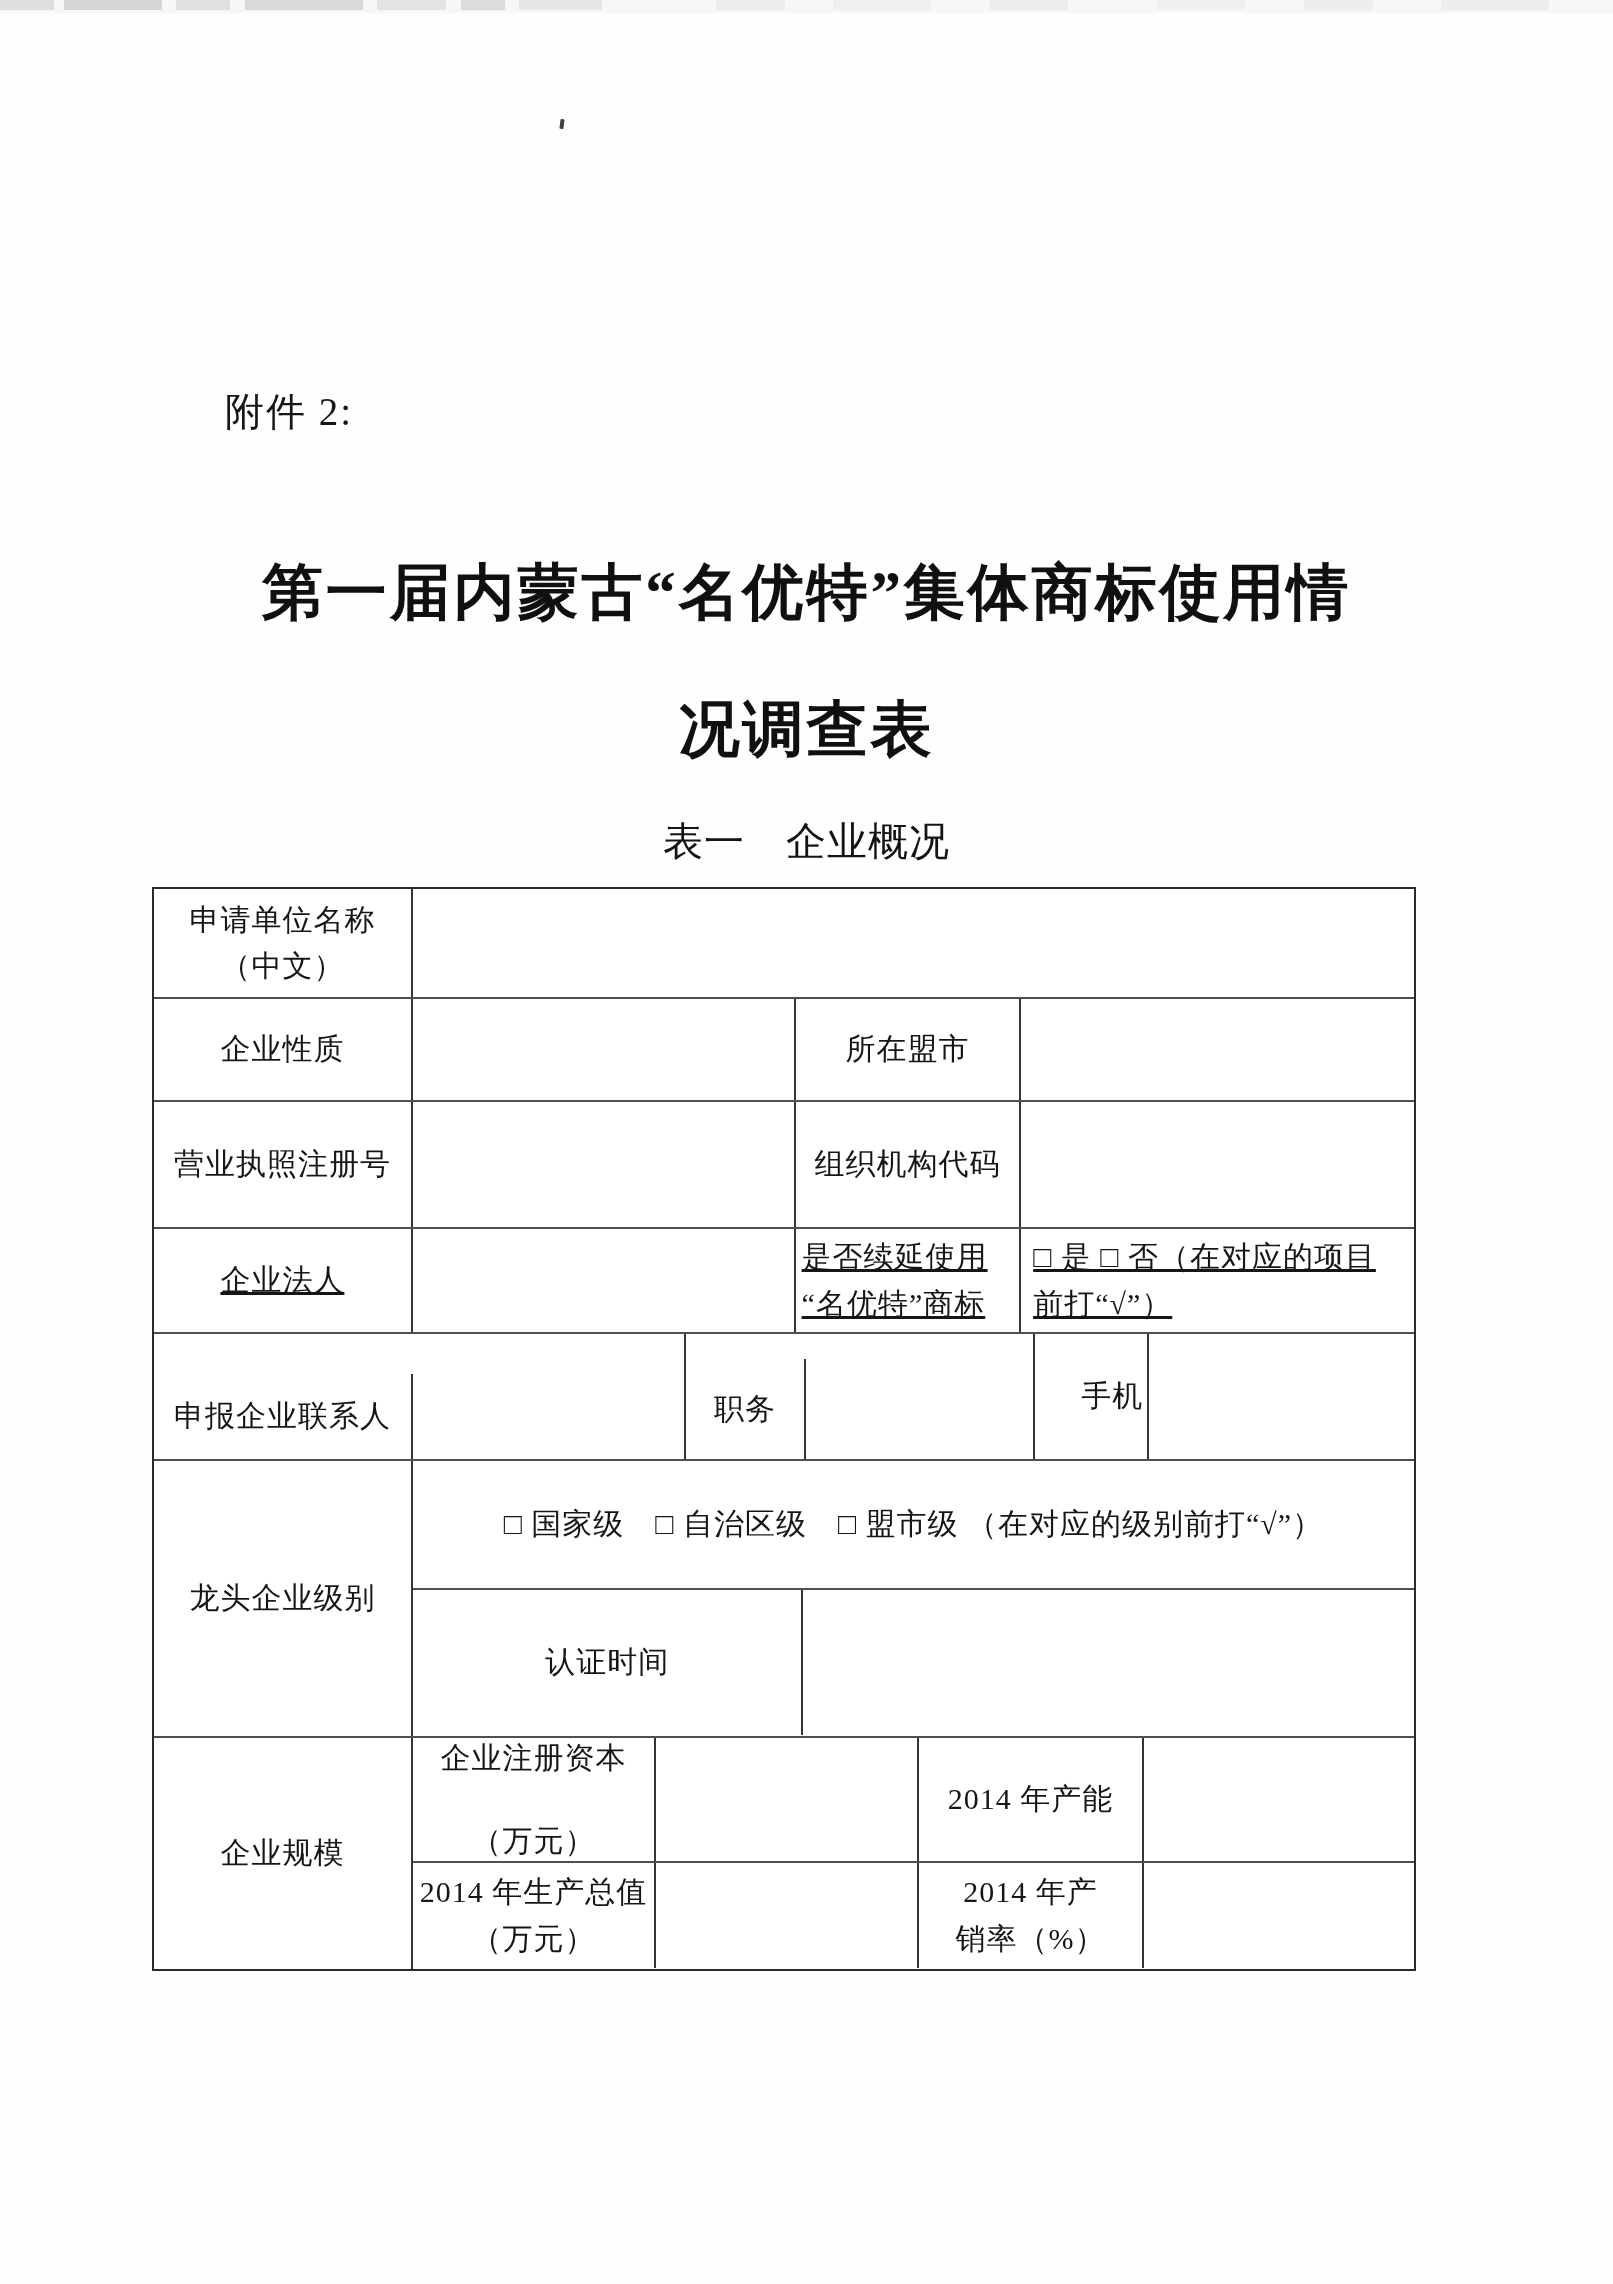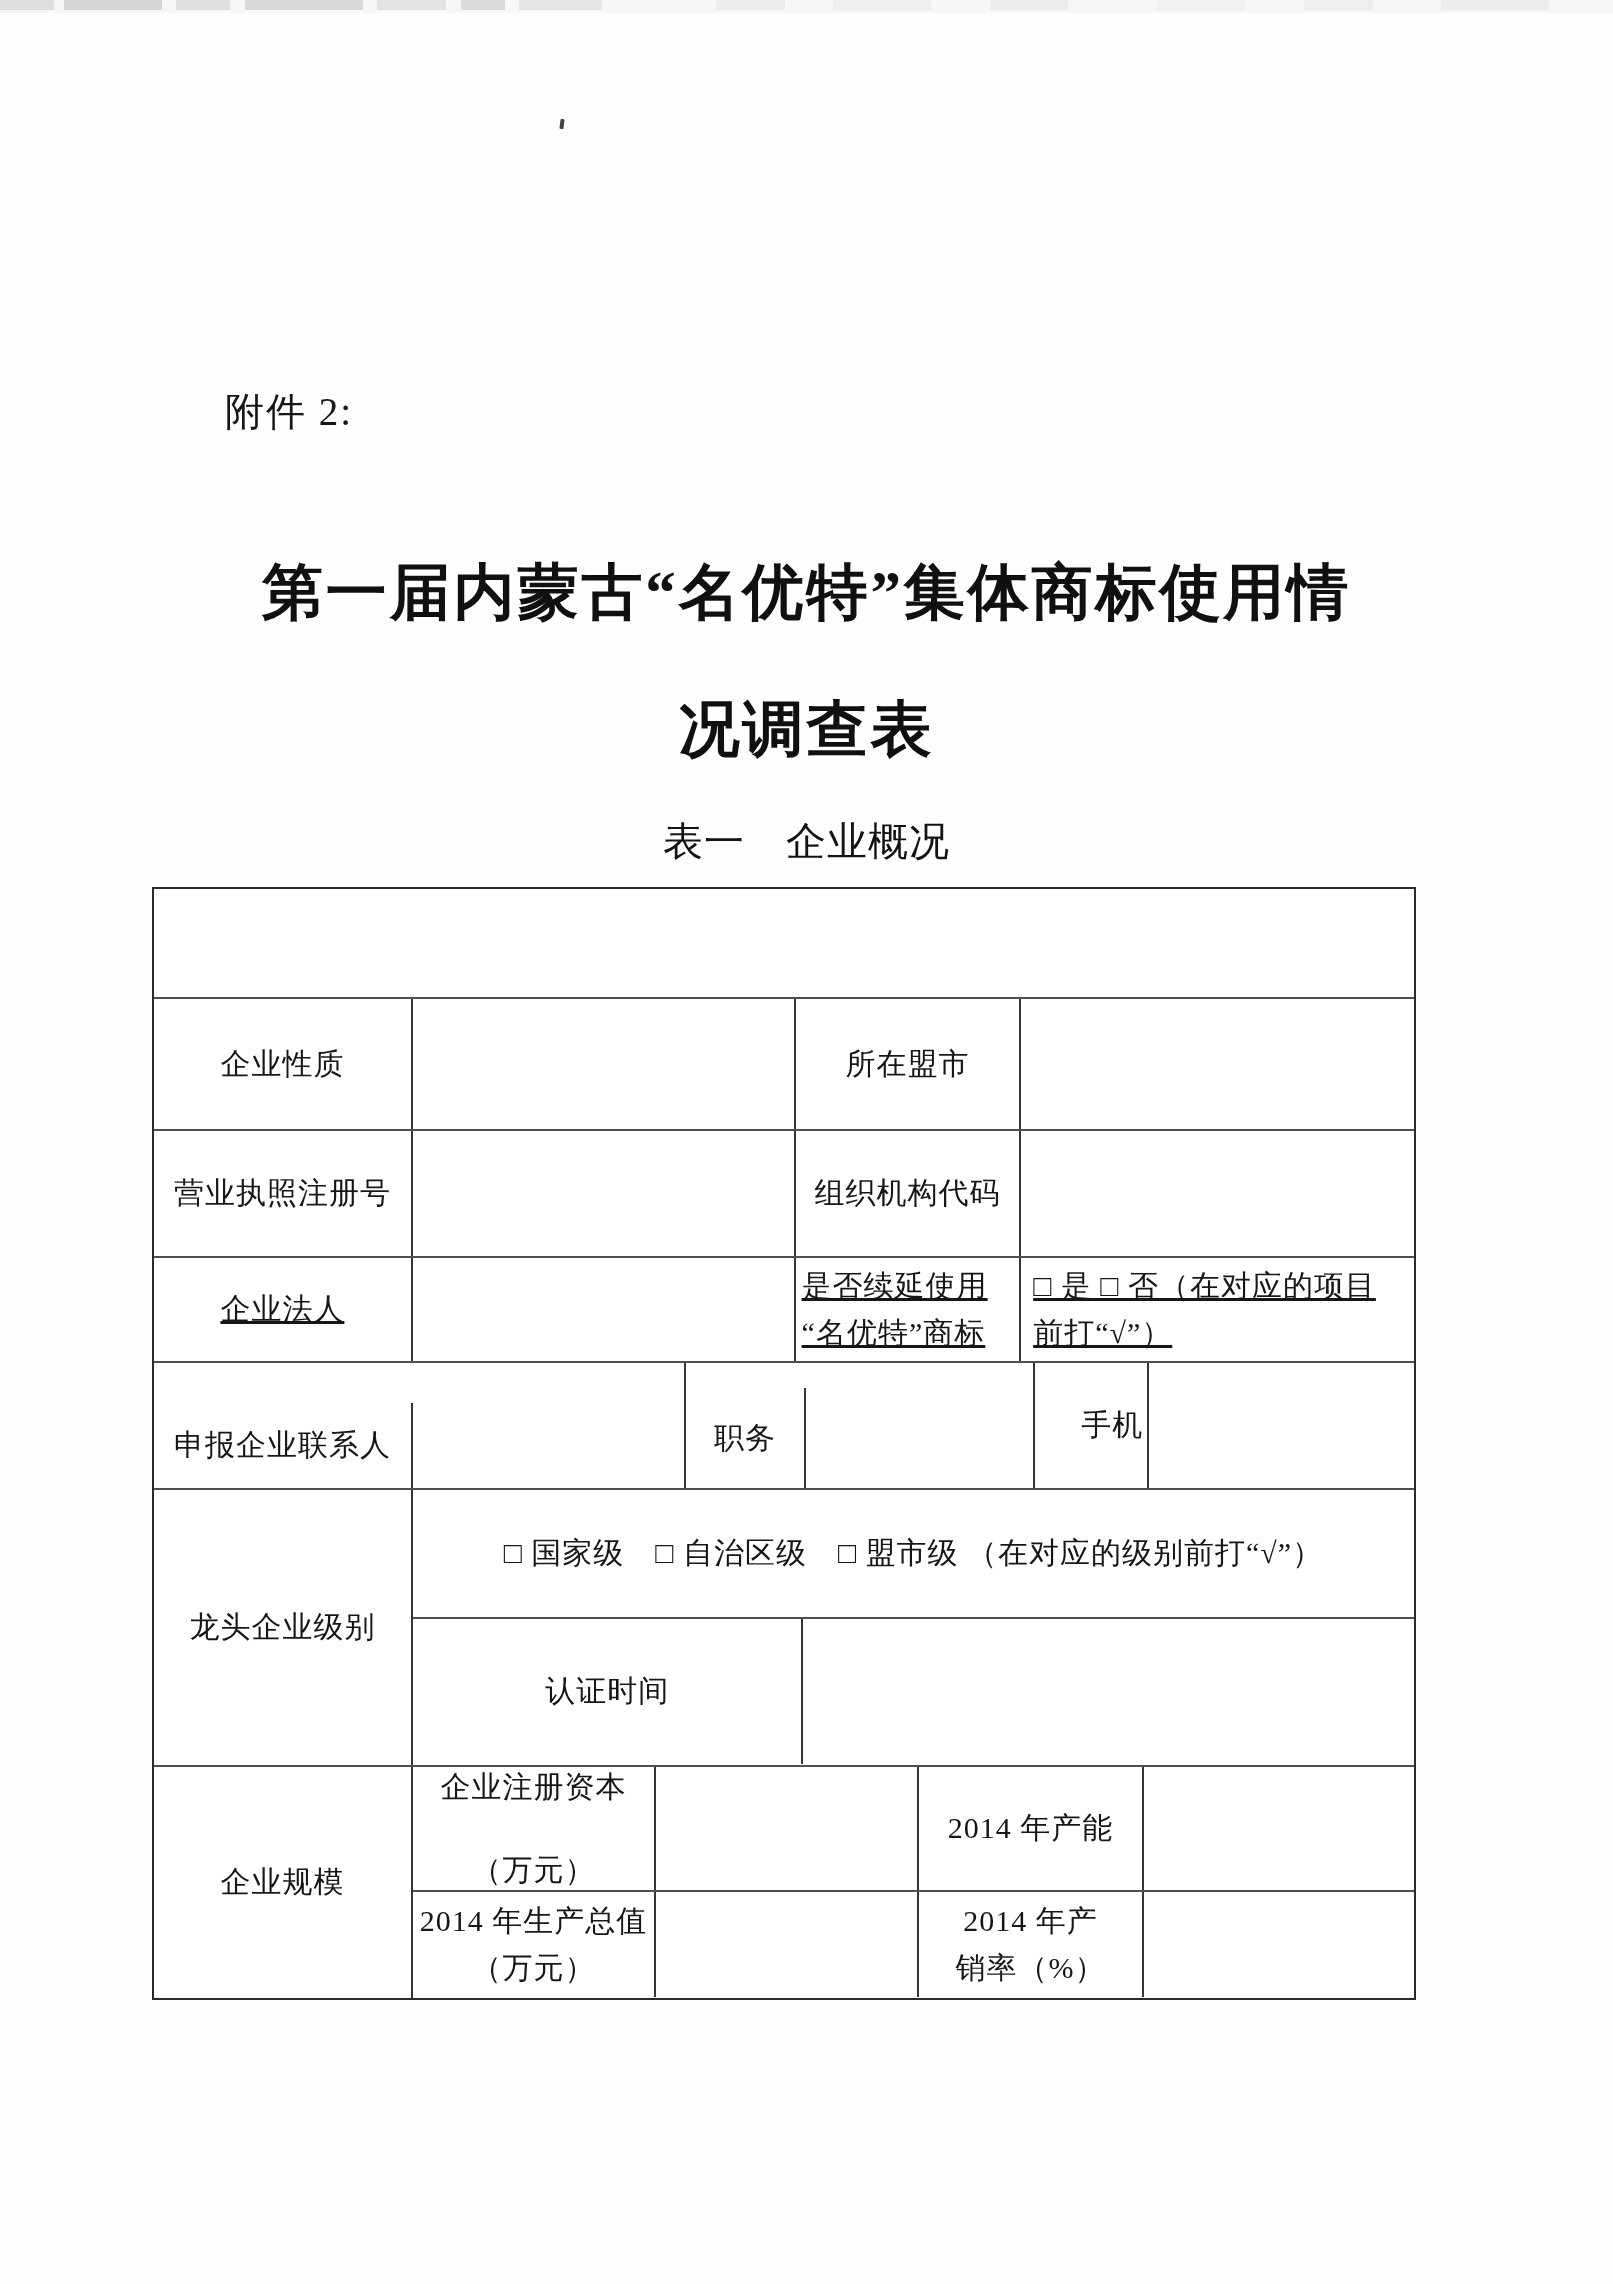--- a/index.html
+++ b/index.html
@@ -79,24 +79,28 @@
 <div class="ink-speck"></div>
 
 <div class="attachment">附件 2:</div>
 <div class="title-line title-1">第一届内蒙古“名优特”集体商标使用情</div>
 <div class="title-line title-2">况调查表</div>
 <div class="caption">表一　企业概况</div>
 
 <div class="sheet">
 
   <div class="tr" style="height:108px;">
+    <div class="td" style="width:20.54%;">
+      <span class="ln">申请单位名称</span>
+      <span class="ln">（中文）</span>
+    </div>
     <div class="td" style="width:79.46%;"></div>
   </div>
 
-  <div class="tr" style="height:132px;">
+  <div class="tr" style="height:103px;">
     <div class="td" style="width:20.54%;">企业性质</div>
     <div class="td" style="width:30.39%;"></div>
     <div class="td" style="width:17.91%;">所在盟市</div>
     <div class="td" style="width:31.16%;"></div>
   </div>
 
   <div class="tr" style="height:127px;">
     <div class="td" style="width:20.54%;">营业执照注册号</div>
     <div class="td" style="width:30.39%;"></div>
     <div class="td" style="width:17.91%;">组织机构代码</div>

